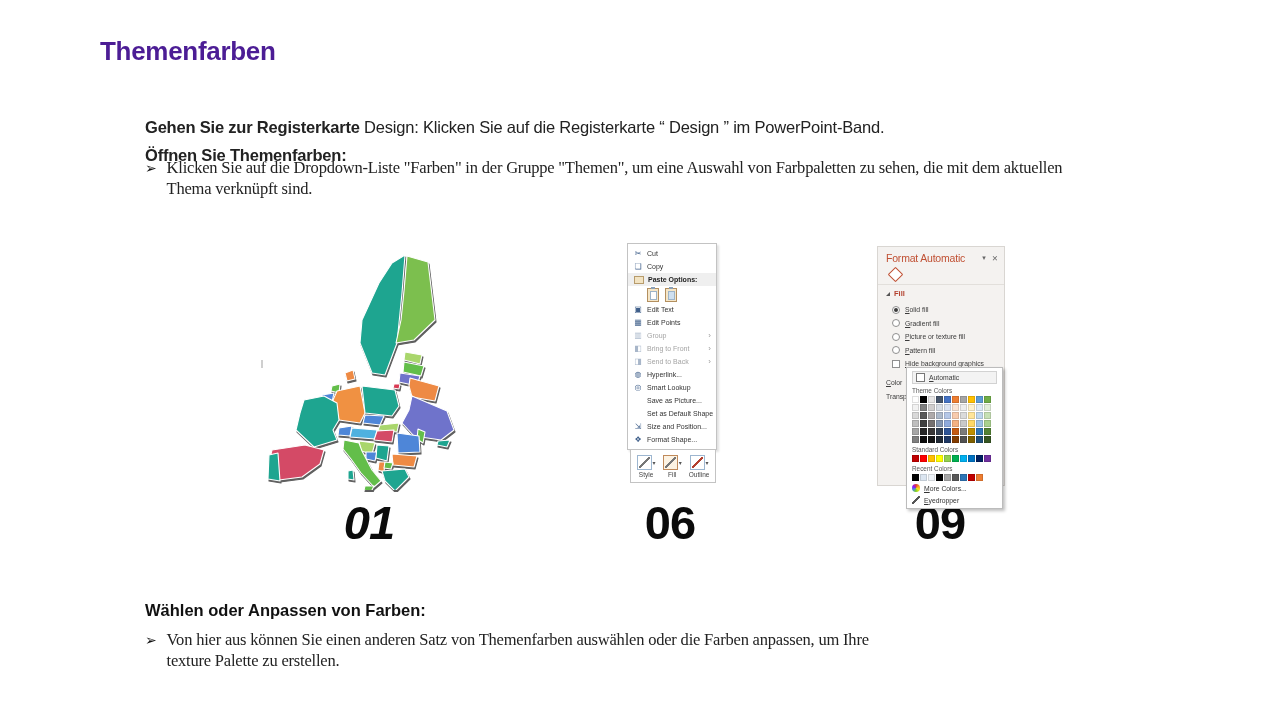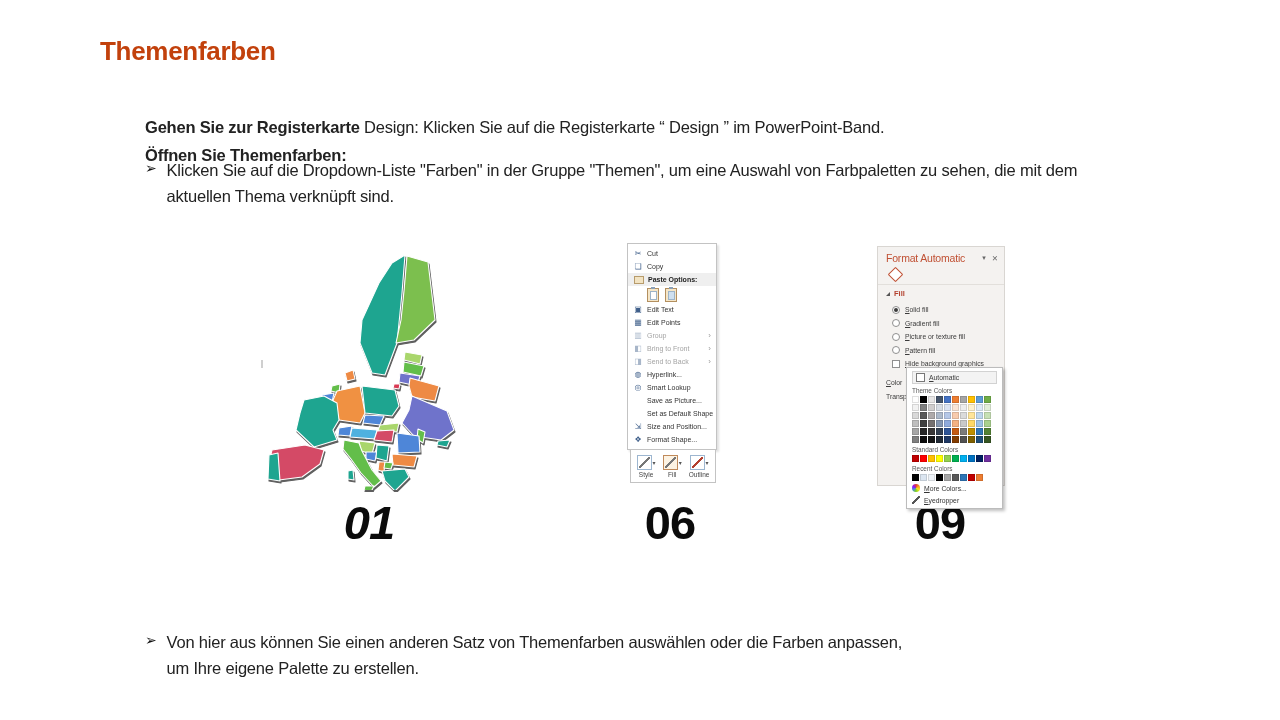--- a/index.html
+++ b/index.html
@@ -1,27 +1,27 @@
 <!DOCTYPE html>
 <html><head>
 <meta charset="utf-8">
 <style>
   html,body{margin:0;padding:0;background:#fff;}
   .canvas{position:relative;width:1280px;height:720px;background:#ffffff;overflow:hidden;
           font-family:"Liberation Sans",sans-serif;color:#1f1f1f;}
   
-  .title{position:absolute;left:100px;top:36px;font-size:26px;font-weight:700;color:#c2410c;letter-spacing:-0.3px;}
+  .title{position:absolute;left:100px;top:36px;font-size:26px;font-weight:700;color:#4c1d95;letter-spacing:-0.3px;}
   .line{position:absolute;left:145px;width:980px;font-size:16.5px;letter-spacing:-0.2px;color:#222;}
   .l1{top:101px;}
   .l2{top:129px;font-weight:700;}
   .bullet{position:absolute;left:145px;display:flex;gap:10px;font-size:16.5px;letter-spacing:-0.2px;color:#222;}
   .b1{top:157px;width:965px;}
   .b2{top:629px;width:770px;}
   .arr{flex:0 0 auto;font-size:14px;line-height:22px;color:#111;}
-  .bt{line-height:26px;}
+  .bt{line-height:21px;font-family:Liberation Serif, serif;}
   .h2{position:absolute;left:145px;top:601px;font-size:16.5px;font-weight:700;color:#111;}
   .num{position:absolute;top:495px;width:64px;text-align:center;font-size:47px;font-weight:700;color:#0b0b0b;letter-spacing:-1px;}
   .n1{left:337px;font-style:italic;}.n2{left:638px;}.n3{left:908px;}
   
   .mapwrap{position:absolute;left:262px;top:243px;width:228px;height:247px;}
   .mapwrap svg{filter:drop-shadow(1.5px 2px 0 rgba(40,40,40,0.75));}
   .mapwrap polygon{stroke:#ffffff;stroke-width:1.1;stroke-linejoin:round;}
   .stray{position:absolute;left:261px;top:360px;width:2px;height:8px;background:#cfcfcf;}
   
   .menu{position:absolute;left:627px;top:243px;width:90px;background:#fff;border:1px solid #c3c3c3;
@@ -384,18 +384,19 @@
         <span class="eyed"></span>
         <span class="accel">Eyedropper</span>
       </div>
     </div>
   </div>
 
   <div class="num n1">01</div>
   <div class="num n2">06</div>
   <div class="num n3">09</div>
 
+  <div class="h2">Wählen oder Anpassen von Farben:</div>
   <div class="bullet b2">
     <span class="arr">➢</span>
-    <span class="bt">Von hier aus können Sie einen anderen Satz von Themenfarben auswählen oder die Farben anpassen, um Ihre eigene Palette zu erstellen.</span>
+    <span class="bt">Von hier aus können Sie einen anderen Satz von Themenfarben auswählen oder die Farben anpassen, um Ihre texture Palette zu erstellen.</span>
   </div>
 
 </div>
 
 </body></html>

